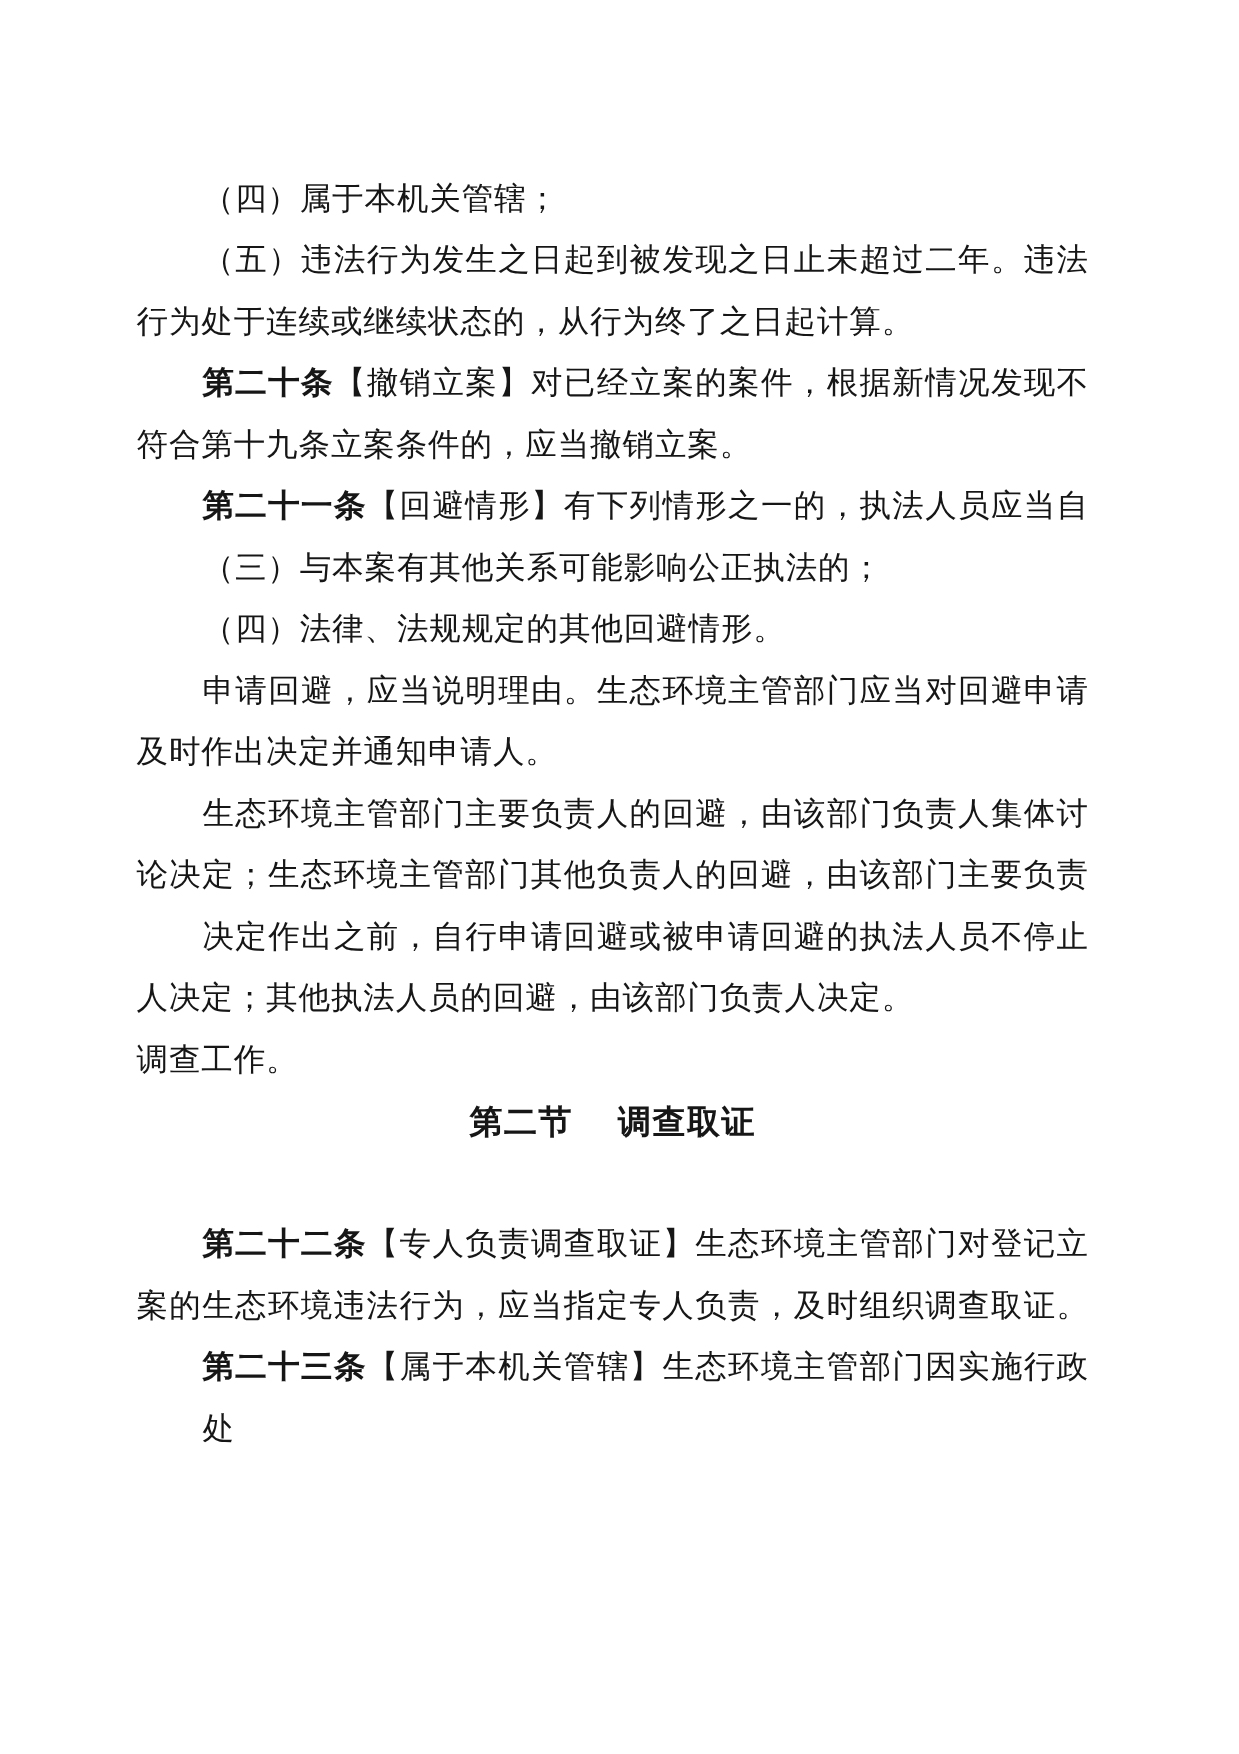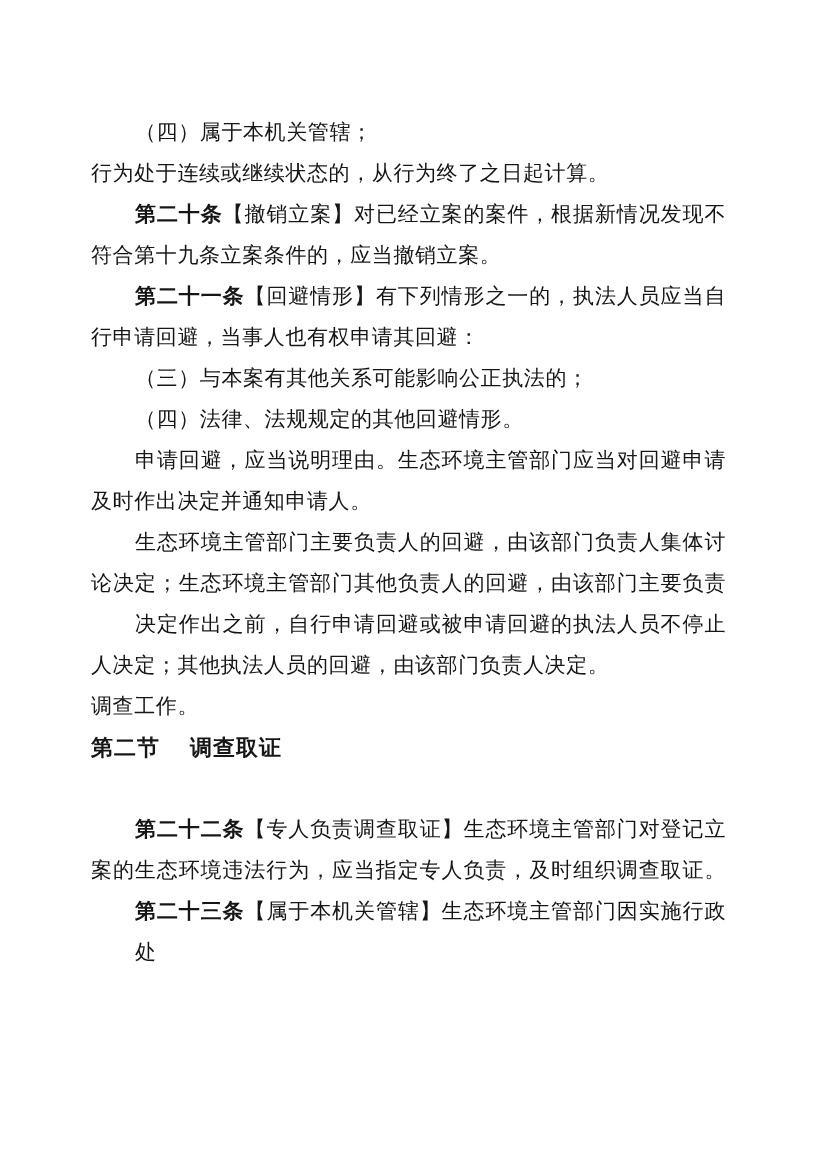--- a/index.html
+++ b/index.html
@@ -39,20 +39,21 @@
   }
   .art {
     font-weight: 700;
   }
   .kai {
     font-weight: 400;
   }
   .heading {
     height: 41px;
     line-height: 41px;
+    text-align: center;
     font-weight: 700;
     font-size: 22px;
     letter-spacing: 1px;
   }
   .heading .gap {
     display: inline-block;
     width: 30px;
   }
   .spacer {
     height: 41px;
@@ -73,27 +74,27 @@
     color: #222222;
   }
 </style>
 </head>
 <body>
 
 <div class="page">
   <div class="content">
 
     <div class="line indent">（四）属于本机关管辖；</div>
+    <div class="line indent fill">（五）违法行为发生之日起到被发现之日止未超过二年。违法</div>
     <div class="line">行为处于连续或继续状态的，从行为终了之日起计算。</div>
 
     <div class="line indent fill"><span class="art">第二十条</span><span class="kai">【撤销立案】</span><span>对已经立案的案件，根据新情况发现不</span></div>
     <div class="line">符合第十九条立案条件的，应当撤销立案。</div>
 
     <div class="line indent fill"><span class="art">第二十一条</span><span class="kai">【回避情形】</span><span>有下列情形之一的，执法人员应当自</span></div>
-    <div class="line">行申请回避，当事人也有权申请其回避：</div>
 
     <div class="line indent">（三）与本案有其他关系可能影响公正执法的；</div>
     <div class="line indent">（四）法律、法规规定的其他回避情形。</div>
 
     <div class="line indent fill">申请回避，应当说明理由。生态环境主管部门应当对回避申请</div>
     <div class="line">及时作出决定并通知申请人。</div>
 
     <div class="line indent fill">生态环境主管部门主要负责人的回避，由该部门负责人集体讨</div>
     <div class="line fill">论决定；生态环境主管部门其他负责人的回避，由该部门主要负责</div>
     <div class="line indent fill">决定作出之前，自行申请回避或被申请回避的执法人员不停止</div>

